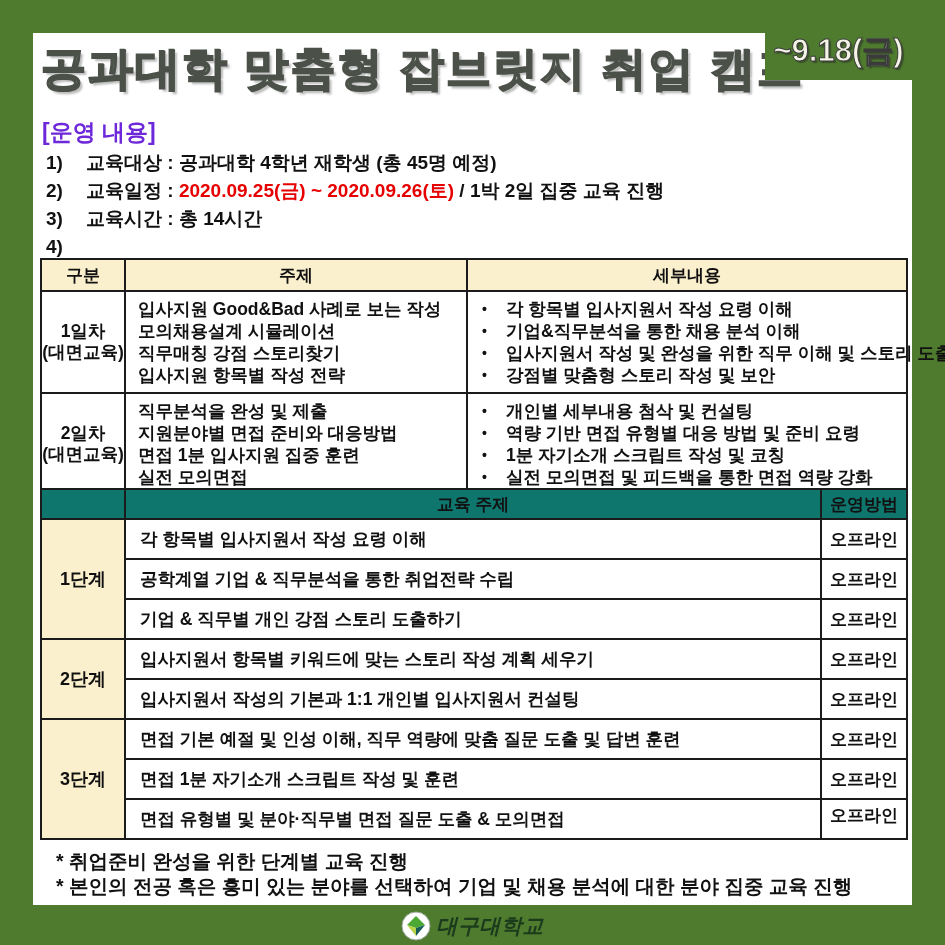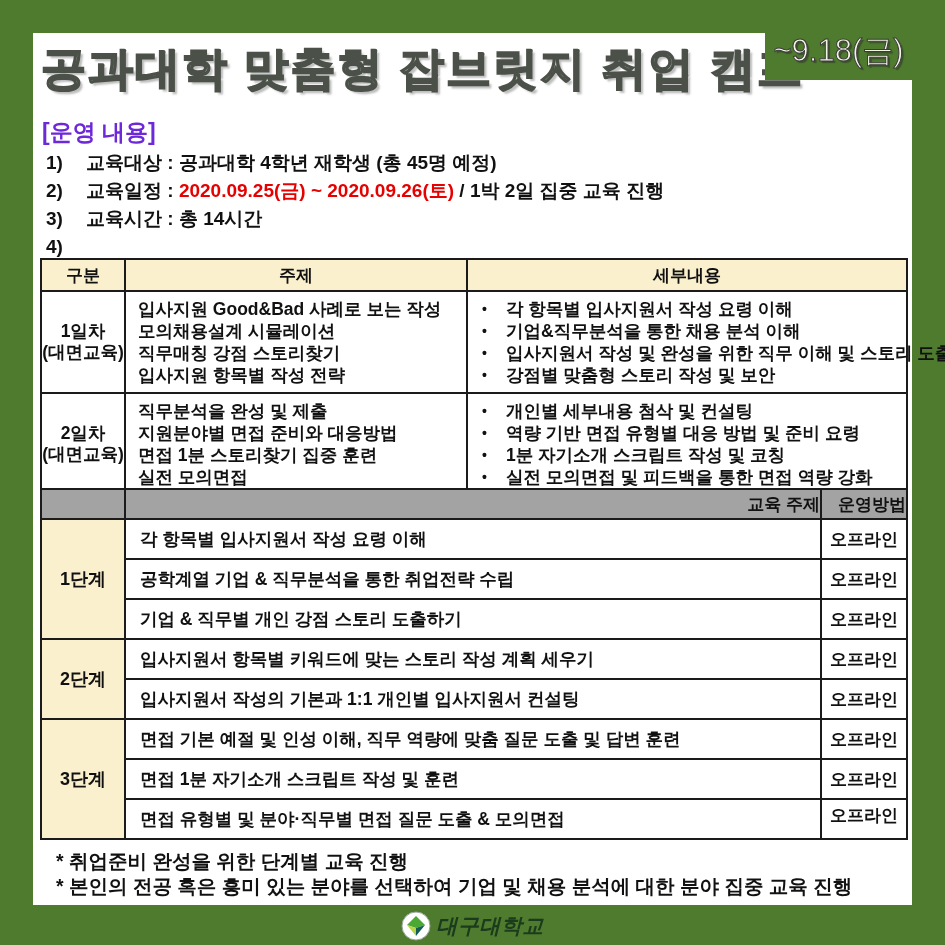--- a/index.html
+++ b/index.html
@@ -26,21 +26,21 @@
   }
 
   
   .date-badge{
     position:absolute;left:765px;top:0;width:147px;height:80px;
     background:var(--frame-green);
     display:flex;align-items:flex-end;justify-content:center;
     padding-bottom:8px;
   }
   .date-badge .date-text{
-    font-size:31px;font-weight:normal;color:#f4f4e6;
+    font-size:31px;font-weight:bold;color:#f4f4e6;
     -webkit-text-stroke:1px #3a3a3a;
     text-shadow:2px 2px 1px rgba(40,40,40,0.5);
     white-space:nowrap;
   }
 
   
   .ops-heading{position:absolute;left:9px;top:84px;font-size:23px;font-weight:bold;color:#6d28d9;}
   .ops-list{position:absolute;left:13px;top:116px;width:840px;}
   .ops-item{display:flex;font-size:19px;font-weight:bold;color:#111;line-height:28px;white-space:nowrap;}
   .ops-item .num{width:40px;flex:0 0 40px;}
@@ -61,21 +61,21 @@
   .table1 td.topics{padding:6px 4px 6px 12px;}
   .table1 td.topics div{line-height:22px;white-space:nowrap;}
   .table1 td.details{padding:6px 2px 6px 0;}
   .table1 td.details div{line-height:22px;padding-left:38px;position:relative;white-space:nowrap;}
   .table1 td.details div::before{content:"\2022";position:absolute;left:14px;font-size:14px;}
 
   
   .table2{position:absolute;left:7px;top:455px;width:866px;}
   .table2 tr.head{height:30px;}
   .table2 tr.row{height:40px;}
-  .table2 th.blank{background:#a3a3a3;text-align:right;}
+  .table2 th.blank{background:#0f766e;}
   .table2 td.stage{background:var(--table-header-cream);text-align:center;font-size:18px;}
   .table2 td.topic{font-size:17.5px;padding-left:14px;vertical-align:middle;white-space:nowrap;}
   .table2 td.method{font-size:17px;text-align:center;vertical-align:middle;}
   .table2 td.method.top{vertical-align:top;padding-top:4px;}
 
   
   .footnotes{position:absolute;left:23px;top:816px;}
   .footnote{font-size:19.5px;font-weight:bold;color:#111;line-height:25px;white-space:nowrap;}
 
   
@@ -145,21 +145,21 @@
         </td>
       </tr>
       <tr class="r2">
         <td class="gubun">
           <div>2일차</div>
           <div>(대면교육)</div>
         </td>
         <td class="topics">
           <div>직무분석을 완성 및 제출</div>
           <div>지원분야별 면접 준비와 대응방법</div>
-          <div>면접 1분 스토리찾기 집중 훈련</div>
+          <div>면접 1분 입사지원 집중 훈련</div>
           <div>실전 모의면접</div>
         </td>
         <td class="details">
           <div>개인별 세부내용 첨삭 및 컨설팅</div>
           <div>역량 기반 면접 유형별 대응 방법 및 준비 요령</div>
           <div>1분 자기소개 스크립트 작성 및 코칭</div>
           <div>실전 모의면접 및 피드백을 통한 면접 역량 강화</div>
         </td>
       </tr>
     </tbody>

